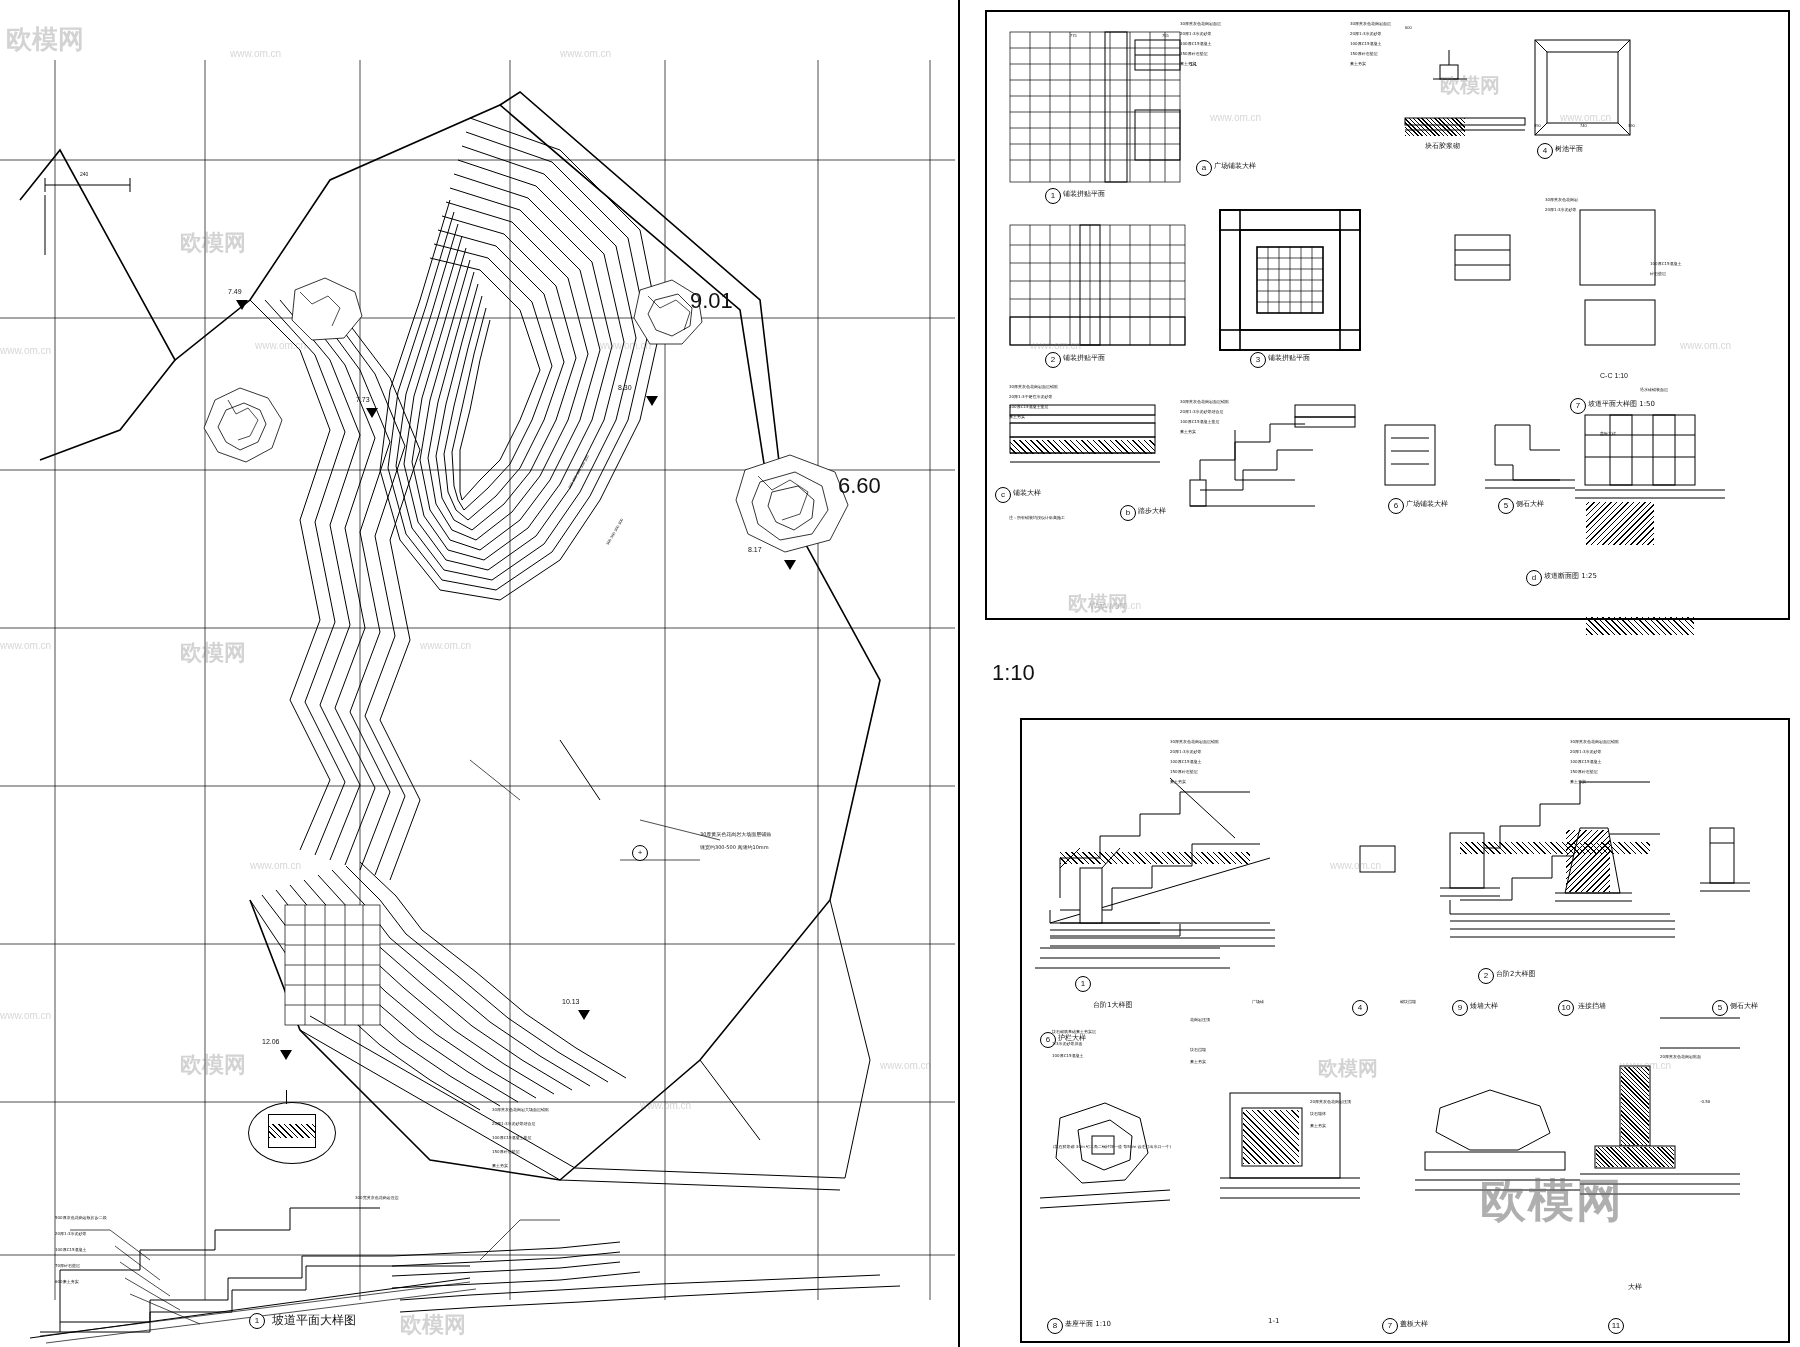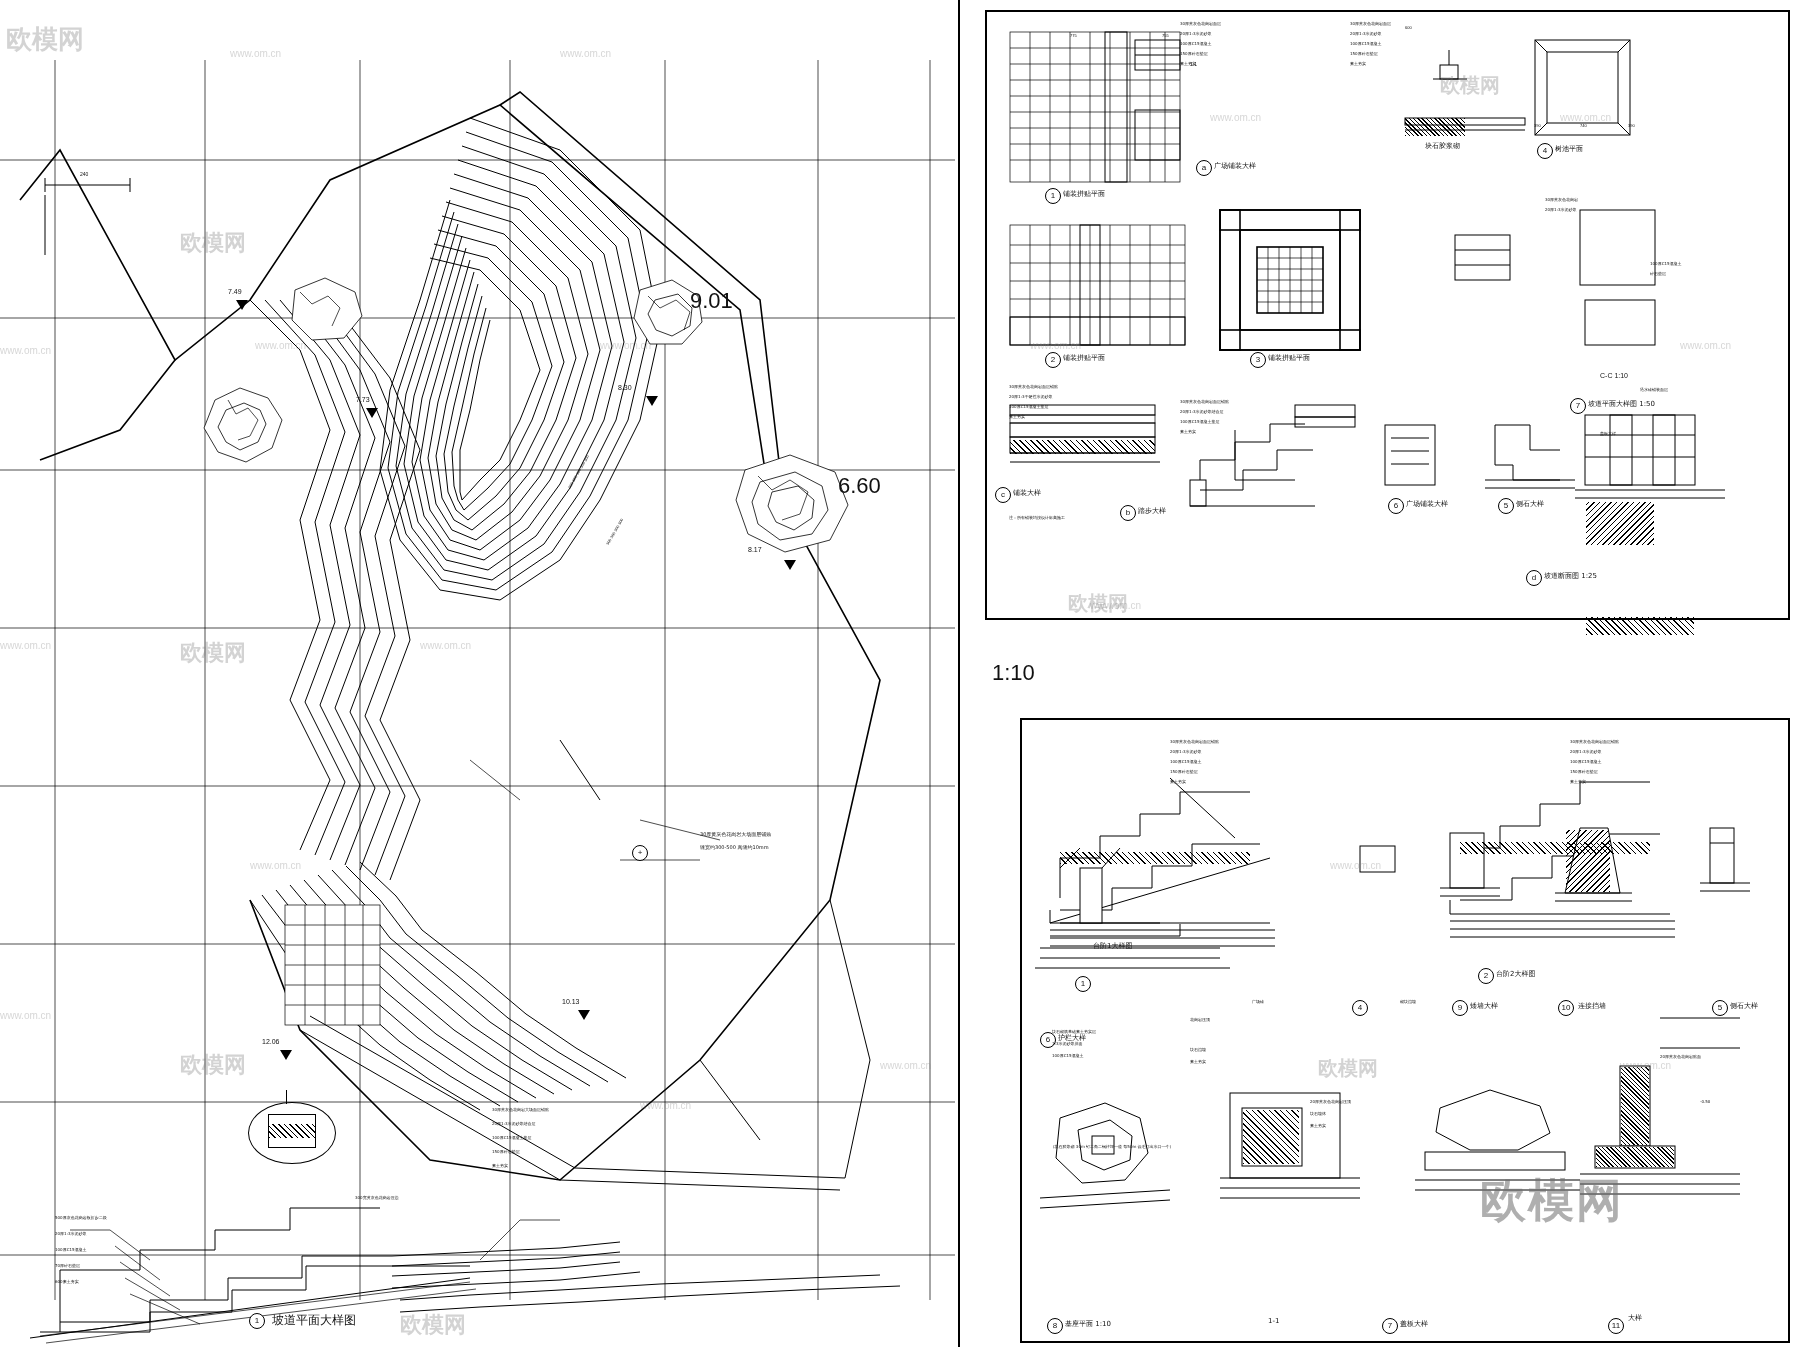--- a/index.html
+++ b/index.html
@@ -583,21 +583,21 @@
 
   <div class="hatch45" style="position:absolute;left:1060px;top:852px;width:190px;height:12px;"></div>
   <div class="hatch45" style="position:absolute;left:1460px;top:842px;width:190px;height:12px;"></div>
   <div class="dots" style="position:absolute;left:1052px;top:930px;width:210px;height:12px;"></div>
   <div class="hatch135" style="position:absolute;left:1566px;top:830px;width:44px;height:62px;"></div>
   <div class="hatchdense" style="position:absolute;left:1621px;top:1067px;width:28px;height:78px;"></div>
   <div class="hatchdense" style="position:absolute;left:1596px;top:1147px;width:78px;height:20px;"></div>
   <div class="hatch45" style="position:absolute;left:1243px;top:1110px;width:56px;height:54px;"></div>
 
   <div class="cnum" style="left:1075px;top:976px;">1</div>
-  <div class="lbl small cj" style="left:1093px;top:943px;">台阶1大样图</div>
+  <div class="lbl small cj" style="left:1093px;top:1002px;">台阶1大样图</div>
 
   <div class="cnum" style="left:1478px;top:968px;">2</div>
   <div class="lbl small cj" style="left:1496px;top:971px;">台阶2大样图</div>
 
   <div class="cnum" style="left:1352px;top:1000px;">4</div>
 
   <div class="cnum" style="left:1712px;top:1000px;">5</div>
   <div class="lbl small cj" style="left:1730px;top:1003px;">侧石大样</div>
 
   <div class="cnum" style="left:1040px;top:1032px;">6</div>
@@ -609,21 +609,21 @@
   <div class="cnum" style="left:1047px;top:1318px;">8</div>
   <div class="lbl small cj" style="left:1065px;top:1321px;">基座平面 1:10</div>
 
   <div class="cnum" style="left:1452px;top:1000px;">9</div>
   <div class="lbl small cj" style="left:1470px;top:1003px;">矮墙大样</div>
 
   <div class="cnum" style="left:1558px;top:1000px;">10</div>
   <div class="lbl small cj" style="left:1578px;top:1003px;">连接挡墙</div>
 
   <div class="cnum" style="left:1608px;top:1318px;">11</div>
-  <div class="lbl small cj" style="left:1628px;top:1315px;">大样</div>
+  <div class="lbl small cj" style="left:1628px;top:1284px;">大样</div>
 
   <div class="lbl small cj" style="left:1268px;top:1318px;">1-1</div>
   <div class="lbl xtiny cj" style="left:1053px;top:1145px;">(块石胶浆砌 30m 钉二角二钢柱埋一道 每50m 设毛打出水口一个)</div>
 
   <div class="lbl xtiny cj" style="left:1170px;top:740px;">30厚黄灰色花岗岩面层铺贴</div>
   <div class="lbl xtiny cj" style="left:1170px;top:750px;">20厚1:3水泥砂浆</div>
   <div class="lbl xtiny cj" style="left:1170px;top:760px;">100厚C15混凝土</div>
   <div class="lbl xtiny cj" style="left:1170px;top:770px;">150厚碎石垫层</div>
   <div class="lbl xtiny cj" style="left:1170px;top:780px;">素土夯实</div>
 

